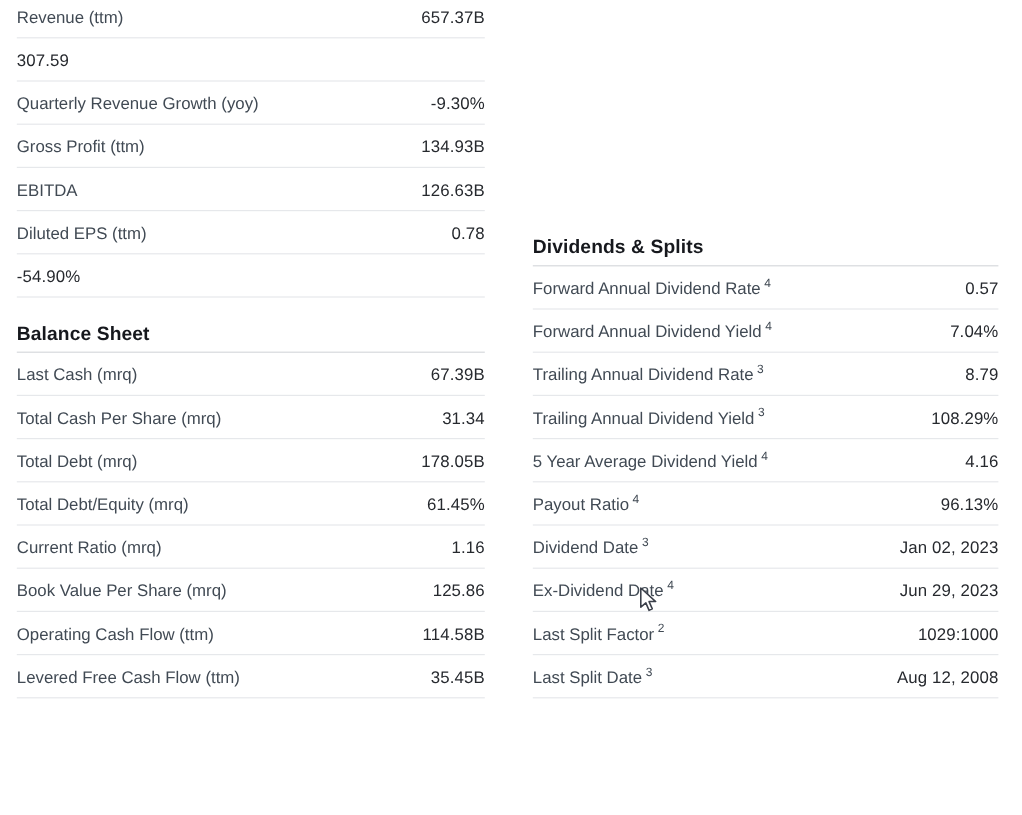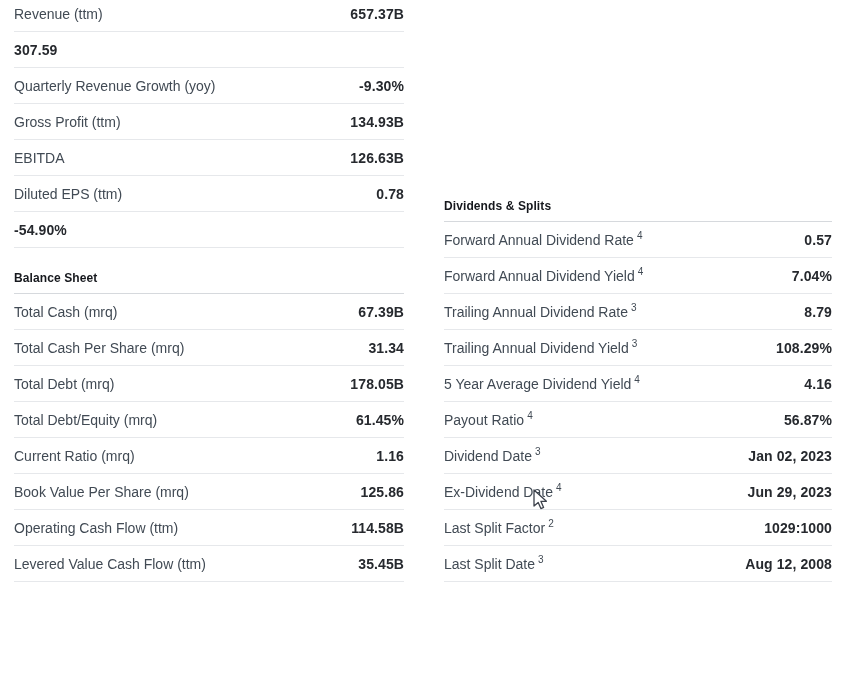--- a/index.html
+++ b/index.html
@@ -12,21 +12,21 @@
   }
   .page {
     display: flex;
     padding-left: 14px;
     align-items: flex-end;
   }
   .col-left  { width: 390px; margin-right: 40px; margin-top: -4px; }
   .col-right { width: 388px; }
 
   .section-title {
-    font-size: 12px;
+    font-size: 16px;
     font-weight: 700;
     color: #16181d;
     line-height: 17px;
     margin-top: 22px;
     padding-bottom: 6px;
     border-bottom: 1px solid #d6d9dd;
     letter-spacing: 0.1px;
   }
   .col-right .section-title.first { margin-top: 14px; }
 
@@ -44,21 +44,21 @@
   }
   .stat-label sup {
     font-size: 10px;
     color: #414a54;
     margin-left: 3px;
     line-height: 0;
   }
   .stat-label sup:empty { display: none; }
   .stat-value {
     font-size: 14px;
-    font-weight: 700;
+    font-weight: 400;
     color: #26292e;
     white-space: nowrap;
     letter-spacing: 0.1px;
   }
   .cursor {
     position: absolute;
     left: 530px;
     top: 489px;
     pointer-events: none;
     z-index: 10;
@@ -96,21 +96,21 @@
         <span class="stat-value">0.78</span>
       </div>
       <div class="stat-row">
         <span class="stat-value">-54.90%</span>
       </div>
     </div>
 
     <div>
       <div class="section-title">Balance Sheet</div>
       <div class="stat-row">
-        <span class="stat-label"><span>Total Cash (mrq)</span></span>
+        <span class="stat-label"><span>Last Cash (mrq)</span></span>
         <span class="stat-value">67.39B</span>
       </div>
       <div class="stat-row">
         <span class="stat-label"><span>Total Cash Per Share (mrq)</span></span>
         <span class="stat-value">31.34</span>
       </div>
       <div class="stat-row">
         <span class="stat-label"><span>Total Debt (mrq)</span></span>
         <span class="stat-value">178.05B</span>
       </div>
@@ -127,21 +127,21 @@
         <span class="stat-value">125.86</span>
       </div>
     </div>
 
     <div>
       <div class="stat-row">
         <span class="stat-label"><span>Operating Cash Flow (ttm)</span></span>
         <span class="stat-value">114.58B</span>
       </div>
       <div class="stat-row">
-        <span class="stat-label"><span>Levered Value Cash Flow (ttm)</span></span>
+        <span class="stat-label"><span>Levered Free Cash Flow (ttm)</span></span>
         <span class="stat-value">35.45B</span>
       </div>
     </div>
 
   </div>
 
   <div class="col-right">
 
     <div>
       <div class="section-title first">Dividends &amp; Splits</div>
@@ -160,21 +160,21 @@
       <div class="stat-row">
         <span class="stat-label"><span>Trailing Annual Dividend Yield</span><sup>3</sup></span>
         <span class="stat-value">108.29%</span>
       </div>
       <div class="stat-row">
         <span class="stat-label"><span>5 Year Average Dividend Yield</span><sup>4</sup></span>
         <span class="stat-value">4.16</span>
       </div>
       <div class="stat-row">
         <span class="stat-label"><span>Payout Ratio</span><sup>4</sup></span>
-        <span class="stat-value">56.87%</span>
+        <span class="stat-value">96.13%</span>
       </div>
       <div class="stat-row">
         <span class="stat-label"><span>Dividend Date</span><sup>3</sup></span>
         <span class="stat-value">Jan 02, 2023</span>
       </div>
       <div class="stat-row">
         <span class="stat-label"><span>Ex-Dividend Date</span><sup>4</sup></span>
         <span class="stat-value">Jun 29, 2023</span>
       </div>
       <div class="stat-row">

